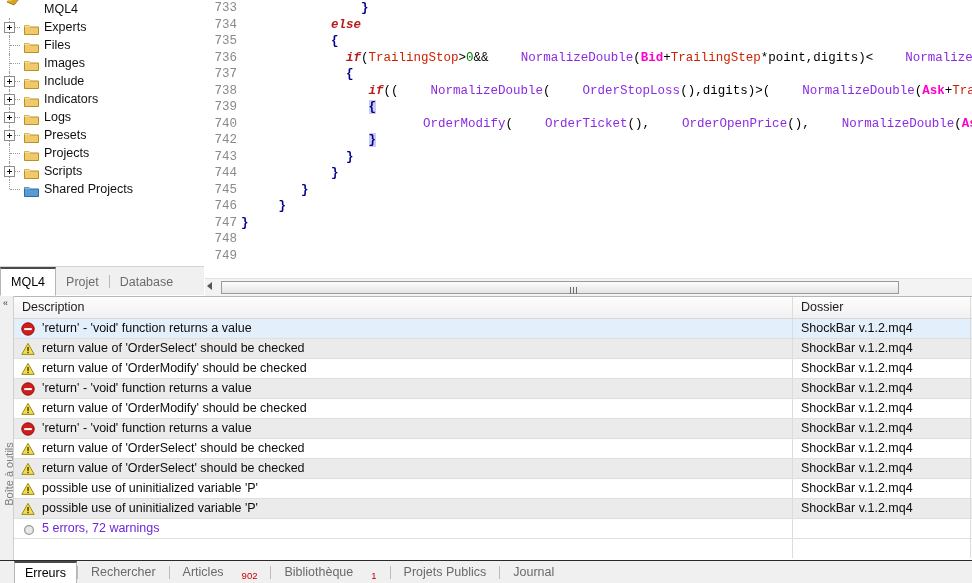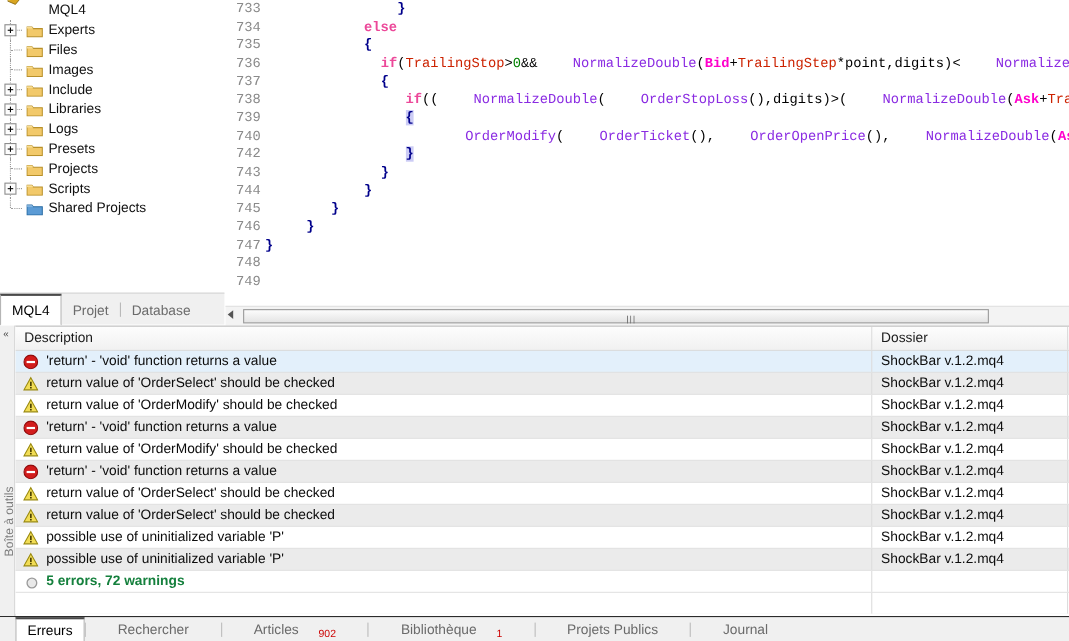--- a/index.html
+++ b/index.html
@@ -144,21 +144,21 @@
     font-family: "Liberation Mono", monospace;
   }
   .gutter-mark {
     position: absolute; left: 9px; top: 2px;
     width: 13px; height: 13px;
   }
   .code-text {
     position: absolute; left: 36px; top: 0;
     color: #000000;
   }
-  .kw   { color: #ec4899; font-weight: bold; }
+  .kw   { color: #b91c1c; font-weight: bold; font-style: italic; }
   .fn   { color: #8a2be2; margin-left: 32px; }
   .var  { color: #cc2200; }
   .num  { color: #008000; }
   .blt  { color: #ff00cc; font-weight: bold; }
   .op   { color: #000000; }
   .brc  { color: #00008b; font-weight: bold; }
   .hl   { background: #ccccf5; }
   .caret {
     display: inline-block;
     width: 0; border-left: 1.5px solid #000;
@@ -276,38 +276,38 @@
     width: 178px;
     padding-left: 8px;
     border-right: 1px solid #dcdcdc;
   }
   .el-cell.c-last { width: 1px; }
   .sev-icon {
     position: absolute; left: 7px; top: 3px;
     width: 14px; height: 14px;
   }
   .el-row.summary .el-cell.c-desc .txt {
-    color: #15803d; font-weight: bold;
+    color: #6d28d9; font-weight: normal;
   }
 
   
   #bottom-tabs {
     position: absolute; left: 0; top: 560px;
     width: 972px; height: 23px;
     background: #f0f0f0;
     border-top: 1px solid #2b2b2b;
     box-sizing: border-box;
     display: flex;
     align-items: center;
     overflow: hidden;
   }
   .bt-tab {
     font-size: 12.5px;
     color: #6a6a6a;
-    padding: 0 29px;
+    padding: 0 13px;
     height: 22px; line-height: 22px;
     position: relative;
     white-space: nowrap;
   }
   .bt-tab.active {
     color: #000000;
     background: #ffffff;
     border-left: 1px solid #b5b5b5;
     border-right: 1px solid #b5b5b5;
     border-top: 2px solid #4a4a4a;
@@ -384,21 +384,21 @@
           <span class="node-label">Include</span>
         </div>
         <div class="node">
           <span class="guide"></span>
           <span class="tick"></span>
           <span class="expander"></span>
           <span class="folder"><svg width="15" height="12" viewBox="0 0 15 12">
               <path d="M0.5 2.5 L5 2.5 L6.3 4 L14.5 4 L14.5 11.5 L0.5 11.5 Z" fill="#f2c96a" stroke="#b8902a" stroke-width="1"></path>
               <path d="M0.5 2.5 L5 2.5 L6.3 4 L0.5 4 Z" fill="#f8dd93"></path>
             </svg></span>
-          <span class="node-label">Libraries</span>
+          <span class="node-label">Indicators</span>
         </div>
         <div class="node">
           <span class="guide"></span>
           <span class="tick"></span>
           <span class="expander"></span>
           <span class="folder"><svg width="15" height="12" viewBox="0 0 15 12">
               <path d="M0.5 2.5 L5 2.5 L6.3 4 L14.5 4 L14.5 11.5 L0.5 11.5 Z" fill="#f2c96a" stroke="#b8902a" stroke-width="1"></path>
               <path d="M0.5 2.5 L5 2.5 L6.3 4 L0.5 4 Z" fill="#f8dd93"></path>
             </svg></span>
           <span class="node-label">Logs</span>

